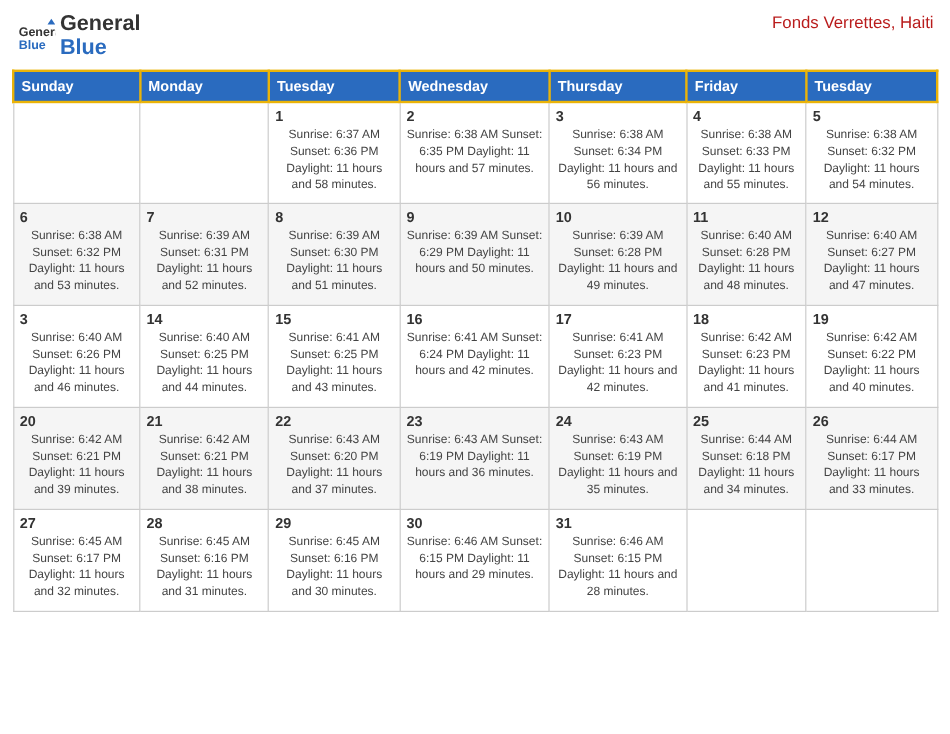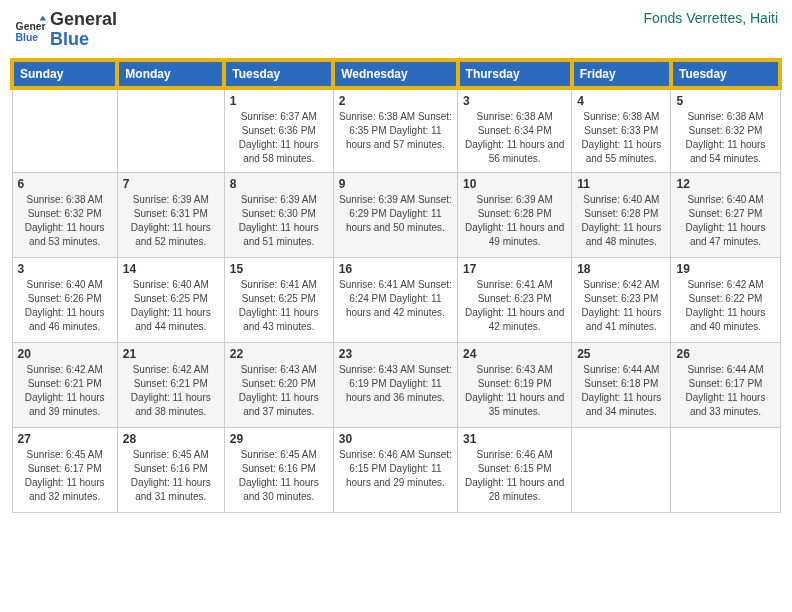--- a/index.html
+++ b/index.html
@@ -35,35 +35,35 @@
     .title-block {
       text-align: right;
     }
     .month-title {
       font-size: 36px;
       font-weight: bold;
       color: #333;
     }
     .subtitle {
       font-size: 14px;
-      color: #0f766e;
+      color: #b91c1c;
     }
     table {
       width: 100%;
       border-collapse: collapse;
       font-size: 11px;
     }
     thead tr th {
       background-color: #2a6bbf;
       color: #fff;
       text-align: left;
       padding: 5px 6px;
       font-size: 12px;
       font-weight: bold;
-      border: 4px solid #eab308;
+      border: 2px solid #eab308;
     }
     tbody tr td {
       vertical-align: top;
       border: 1px solid #ccc;
       padding: 4px 5px;
       min-height: 80px;
       height: 85px;
       color: #333;
       background: #fff;
     }

